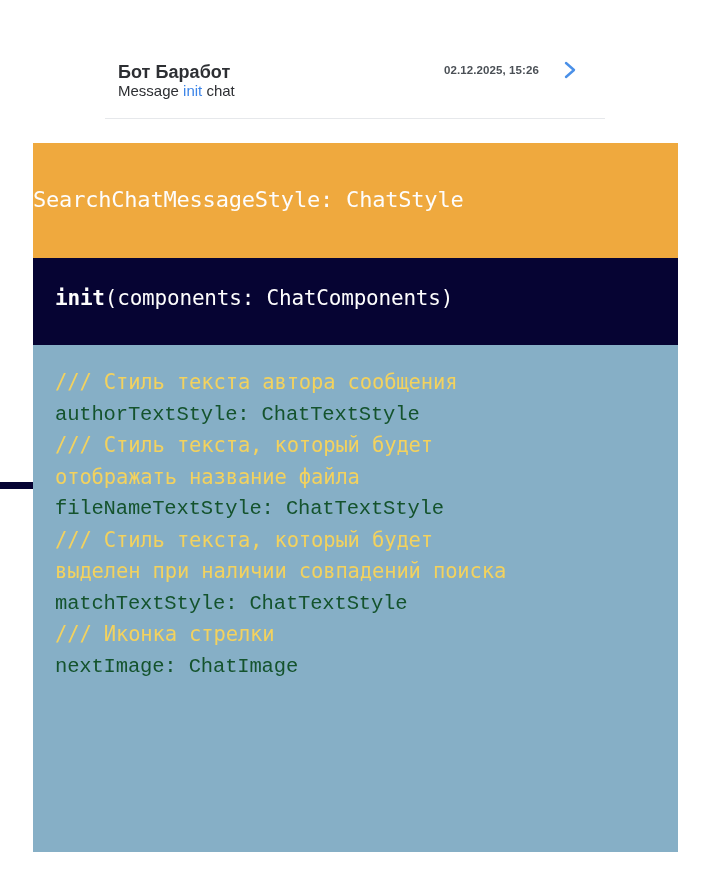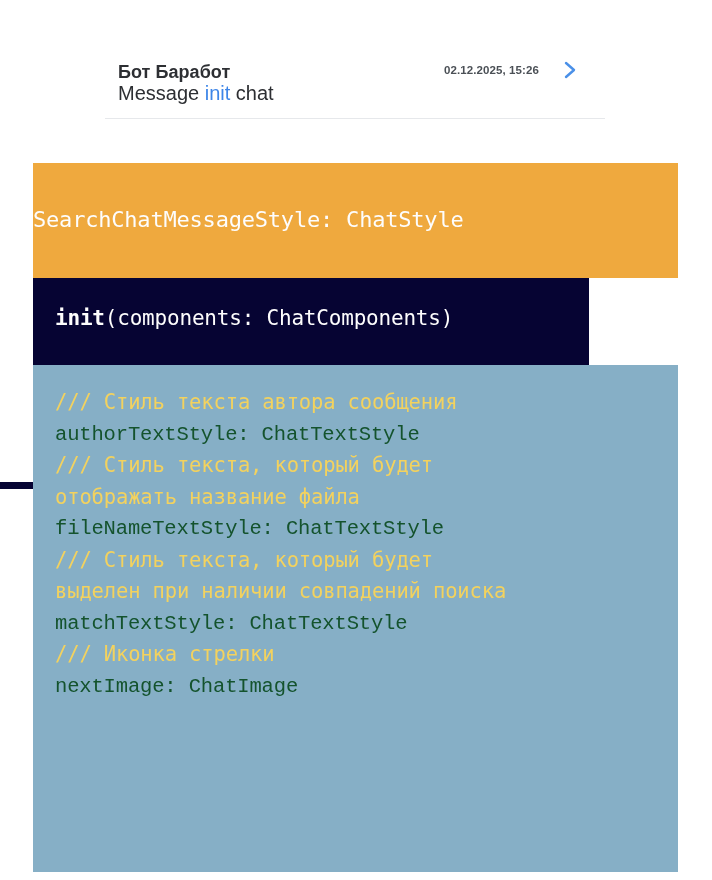--- a/index.html
+++ b/index.html
@@ -31,21 +31,21 @@
     font-size: 18px;
     font-weight: bold;
     color: #2d2f33;
     letter-spacing: 0.05px;
     white-space: nowrap;
   }
   #result-snippet {
     position: absolute;
     left: 13px;
     top: 24px;
-    font-size: 20px;
+    font-size: 15px;
     font-weight: normal;
     color: #2d2f33;
     white-space: nowrap;
   }
   #result-snippet .match {
     color: #3d85e8;
   }
   #result-timestamp {
     position: absolute;
     right: 66px;
@@ -75,21 +75,20 @@
   }
 
   
   #code-card {
     position: absolute;
     left: 33px;
     top: 143px;
     width: 645px;
     height: 709px;
     overflow: hidden;
-    margin-top: 20px;
   }
   #declaration-band {
     position: absolute;
     left: 0;
     top: 0;
     width: 645px;
     height: 115px;
     background: #efa93e;
   }
   #declaration-text {
@@ -99,21 +98,21 @@
     font-family: "DejaVu Sans Mono", "Liberation Mono", monospace;
     font-size: 22px;
     color: #fdfdfd;
     white-space: nowrap;
     letter-spacing: -0.2px;
   }
   #initializer-band {
     position: absolute;
     left: 0;
     top: 115px;
-    width: 556px;
+    width: 645px;
     height: 87px;
     background: #060433;
   }
   #initializer-text {
     position: absolute;
     left: 22px;
     top: 28px;
     font-family: "DejaVu Sans Mono", "Liberation Mono", monospace;
     font-size: 21px;
     color: #fdfdfd;

